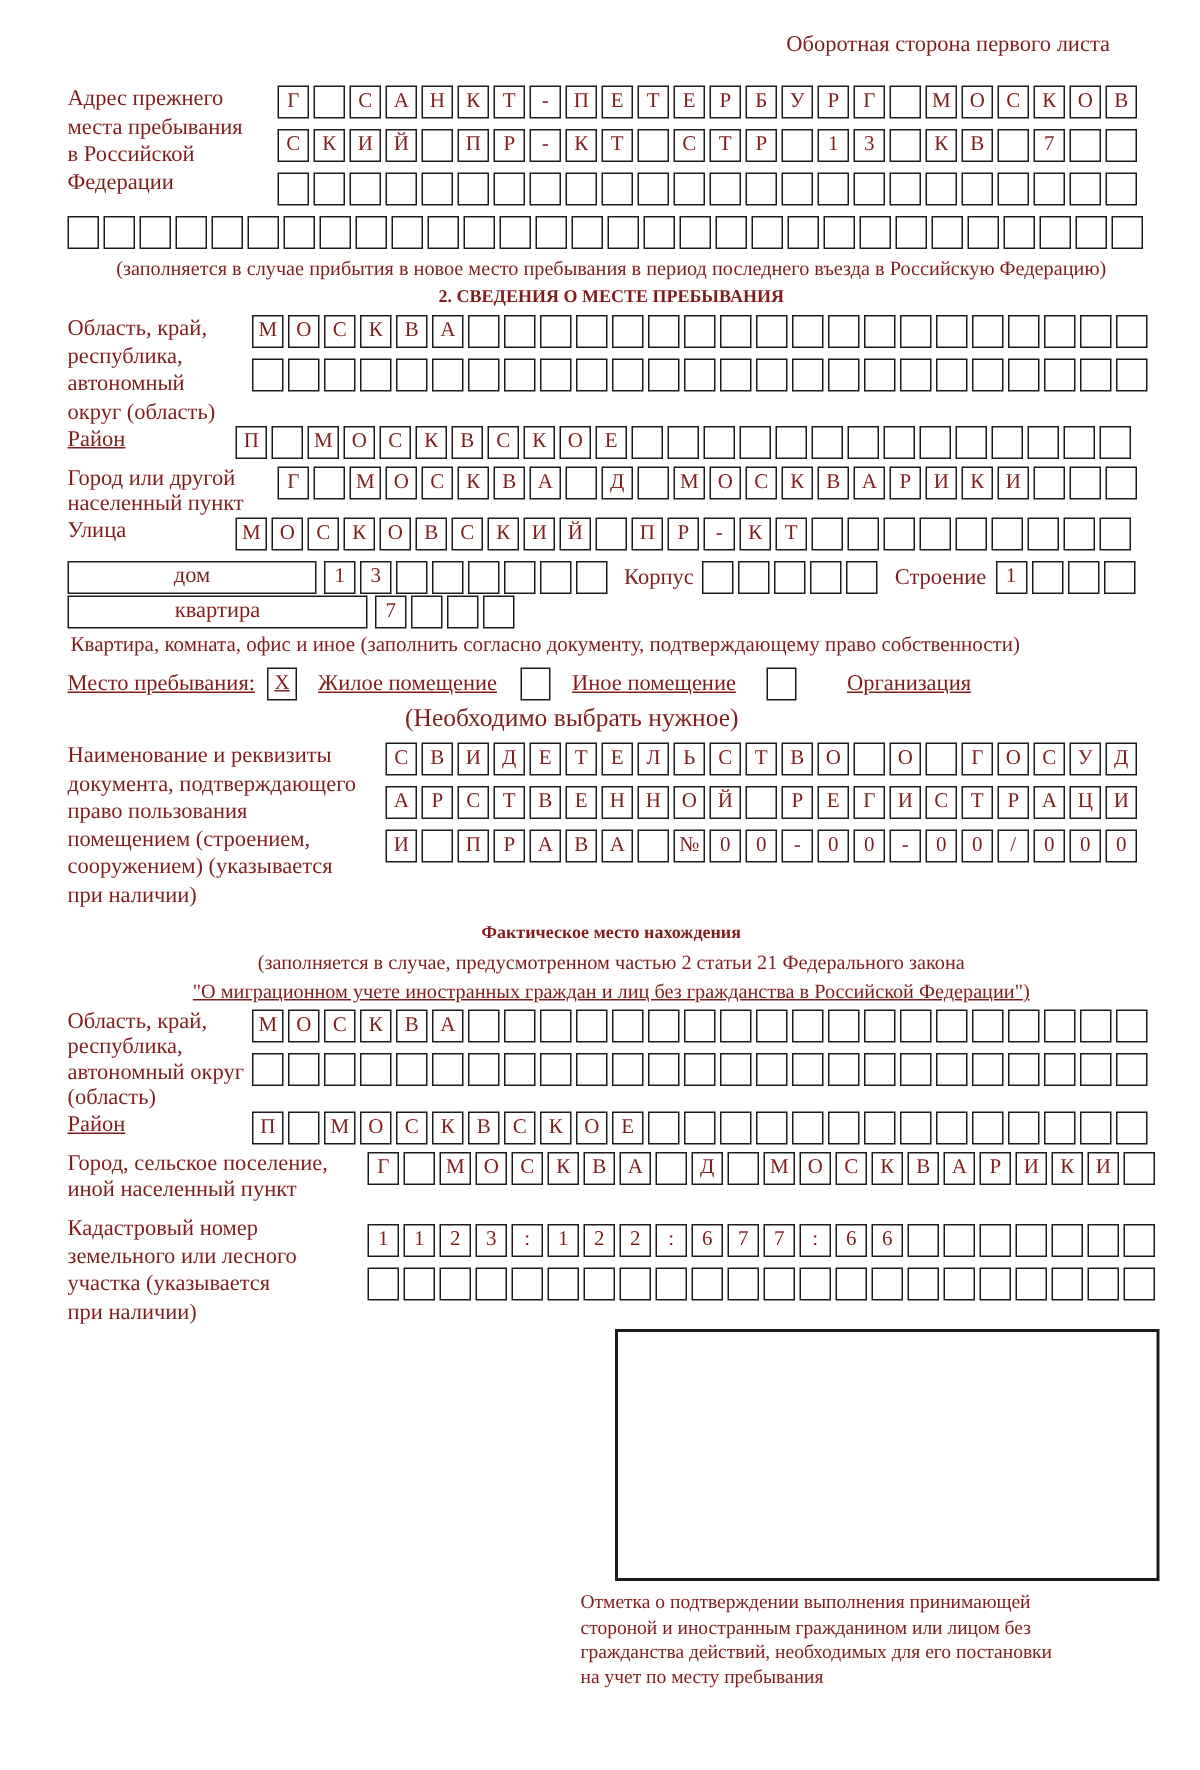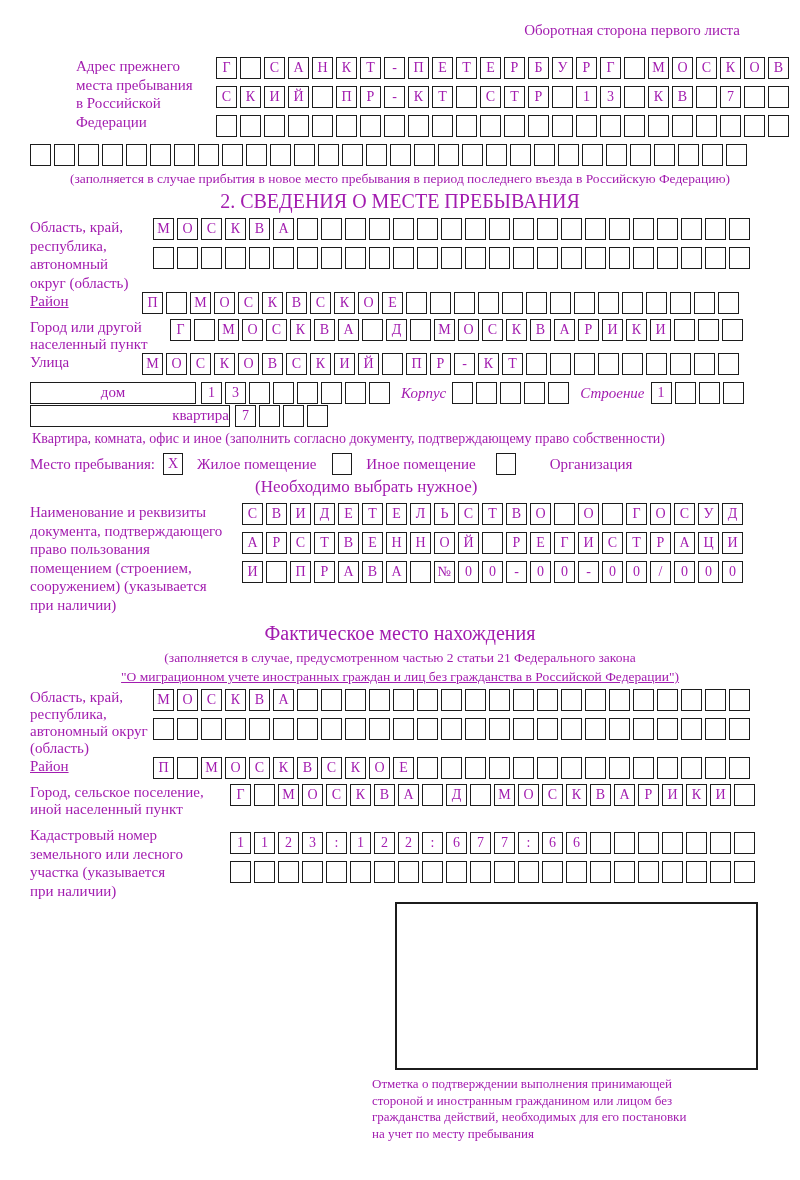--- a/index.html
+++ b/index.html
@@ -1,50 +1,50 @@
 <!DOCTYPE html>
 <html><head>
 <meta charset="utf-8">
 <style>
   * { box-sizing: border-box; margin: 0; padding: 0; }
   html, body { background: #ffffff; }
   .page {
-    width: 800px; height: 1180px; background: #fff; color: #a21caf;
+    width: 800px; height: 1180px; background: #fff; color: #7f1d1d;
     font-family: "Liberation Serif", "DejaVu Serif", serif;
-    padding: 20px 30px 0 30px; overflow: hidden; position: relative;
+    padding: 20px 30px 0 45px; overflow: hidden; position: relative;
   }
   .hdr { text-align: right; font-size: 15px; padding-right: 30px; margin-top: 2px; margin-bottom: 18px; }
   .frow { display: flex; align-items: flex-start; }
   .lbl { font-size: 15px; line-height: 18.5px; white-space: pre-line; flex: none; }
   .lbl.tight { line-height: 17px; }
-  .w140 { width: 140px; margin-left: 46px; } .w123 { width: 123px; } .w112 { width: 112px; }
+  .w140 { width: 140px; } .w123 { width: 123px; } .w112 { width: 112px; }
   .w140b { width: 140px; } .w200 { width: 200px; } .w212 { width: 212px; }
   .rows .boxrow { margin-bottom: 6px; }
   .boxrow { white-space: nowrap; height: 23px; }
   .cells { display: inline-block; white-space: nowrap; vertical-align: top; }
   .cell {
     display: inline-block; width: 21px; height: 22px; border: 1.6px solid #1c1c1c;
     margin-right: 3px; font-size: 14px; line-height: 19px; text-align: center; vertical-align: top;
   }
   .wbox {
     display: inline-block; height: 22px; border: 1.6px solid #1c1c1c;
     font-size: 15px; line-height: 19px; text-align: center; vertical-align: top;
   }
-  .w166 { width: 166px; } .wq { width: 200px; text-align: right; }
+  .w166 { width: 166px; } .wq { width: 200px; }
   .chk {
     display: inline-block; width: 20px; height: 22px; border: 1.6px solid #1c1c1c;
     font-size: 14px; line-height: 19px; text-align: center; vertical-align: top;
   }
   .note { font-size: 13.5px; text-align: center; margin-bottom: 3px; }
   .lnote { font-size: 14px; text-align: left; margin: 3px 0 3px 2px; }
-  .h2 { font-size: 20px; font-weight: normal; text-align: center; margin: 3px 0 5px 0; }
+  .h2 { font-size: 12px; font-weight: bold; text-align: center; margin: 3px 0 5px 0; }
   .mb4 { margin-bottom: 4px; text-decoration: underline; } .mb6 { margin-bottom: 6px; }
   .gap5 { display: inline-block; width: 5px; }
-  .inl-lbl { font-size: 15px; line-height: 22px; vertical-align: top; display: inline-block; margin: 0 6px 0 8px; font-style: italic; }
-  .stay { display: flex; align-items: flex-start; font-size: 15px; line-height: 22px; margin-bottom: 2px; }
+  .inl-lbl { font-size: 15px; line-height: 22px; vertical-align: top; display: inline-block; margin: 0 6px 0 8px; }
+  .stay { display: flex; align-items: flex-start; font-size: 15px; line-height: 22px; margin-bottom: 2px; text-decoration: underline; }
   .stay .t { margin-right: 8px; } .stay .chk { margin-right: 14px; } .stay .t2 { margin-right: 16px; } .stay .t3 { margin-right: 20px; }
   .choose-note { font-size: 17px; margin: 0 0 6px 225px; }
   .stamp-box { width: 363px; height: 168px; border: 2px solid #1c1c1c; margin-left: 365px; margin-top: 2px; }
   .stamp-cap { width: 410px; margin-left: 342px; margin-top: 6px; font-size: 13px; line-height: 16.5px; text-align: left; white-space: pre-line; }
   .rows-offset { margin-top: 6px; }
 </style>
 </head>
 <body>
 
 <div class="page">

